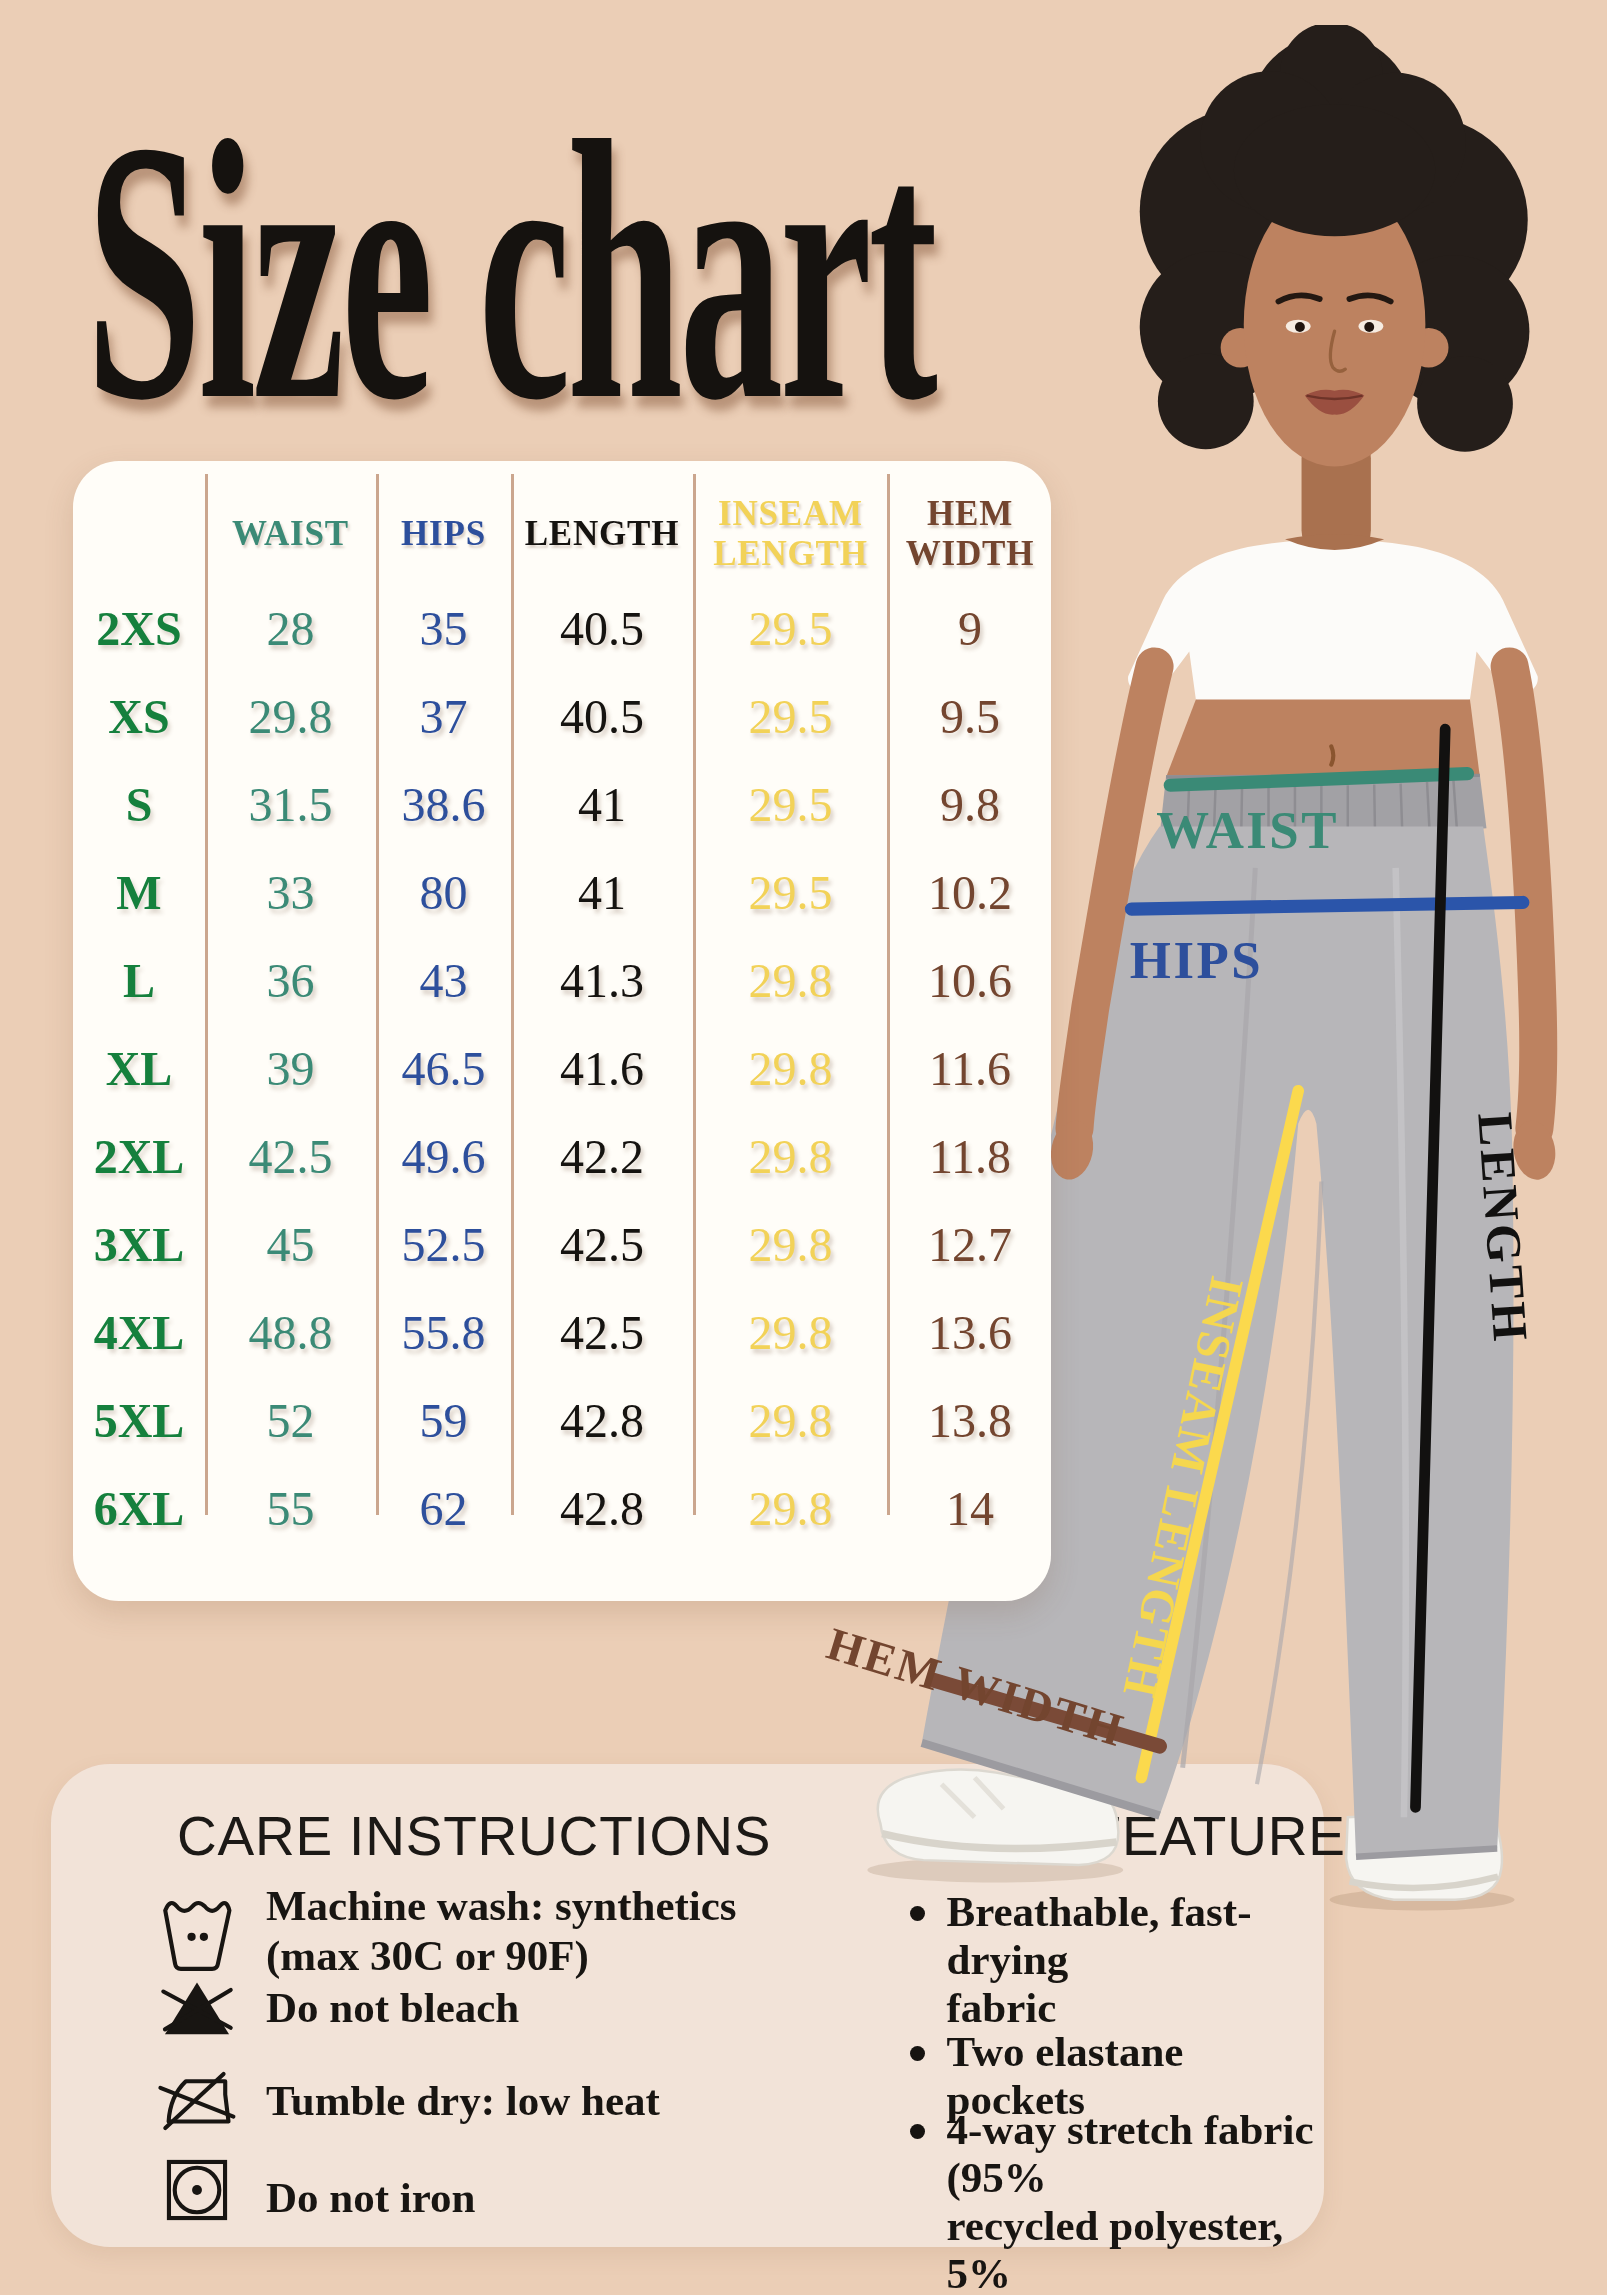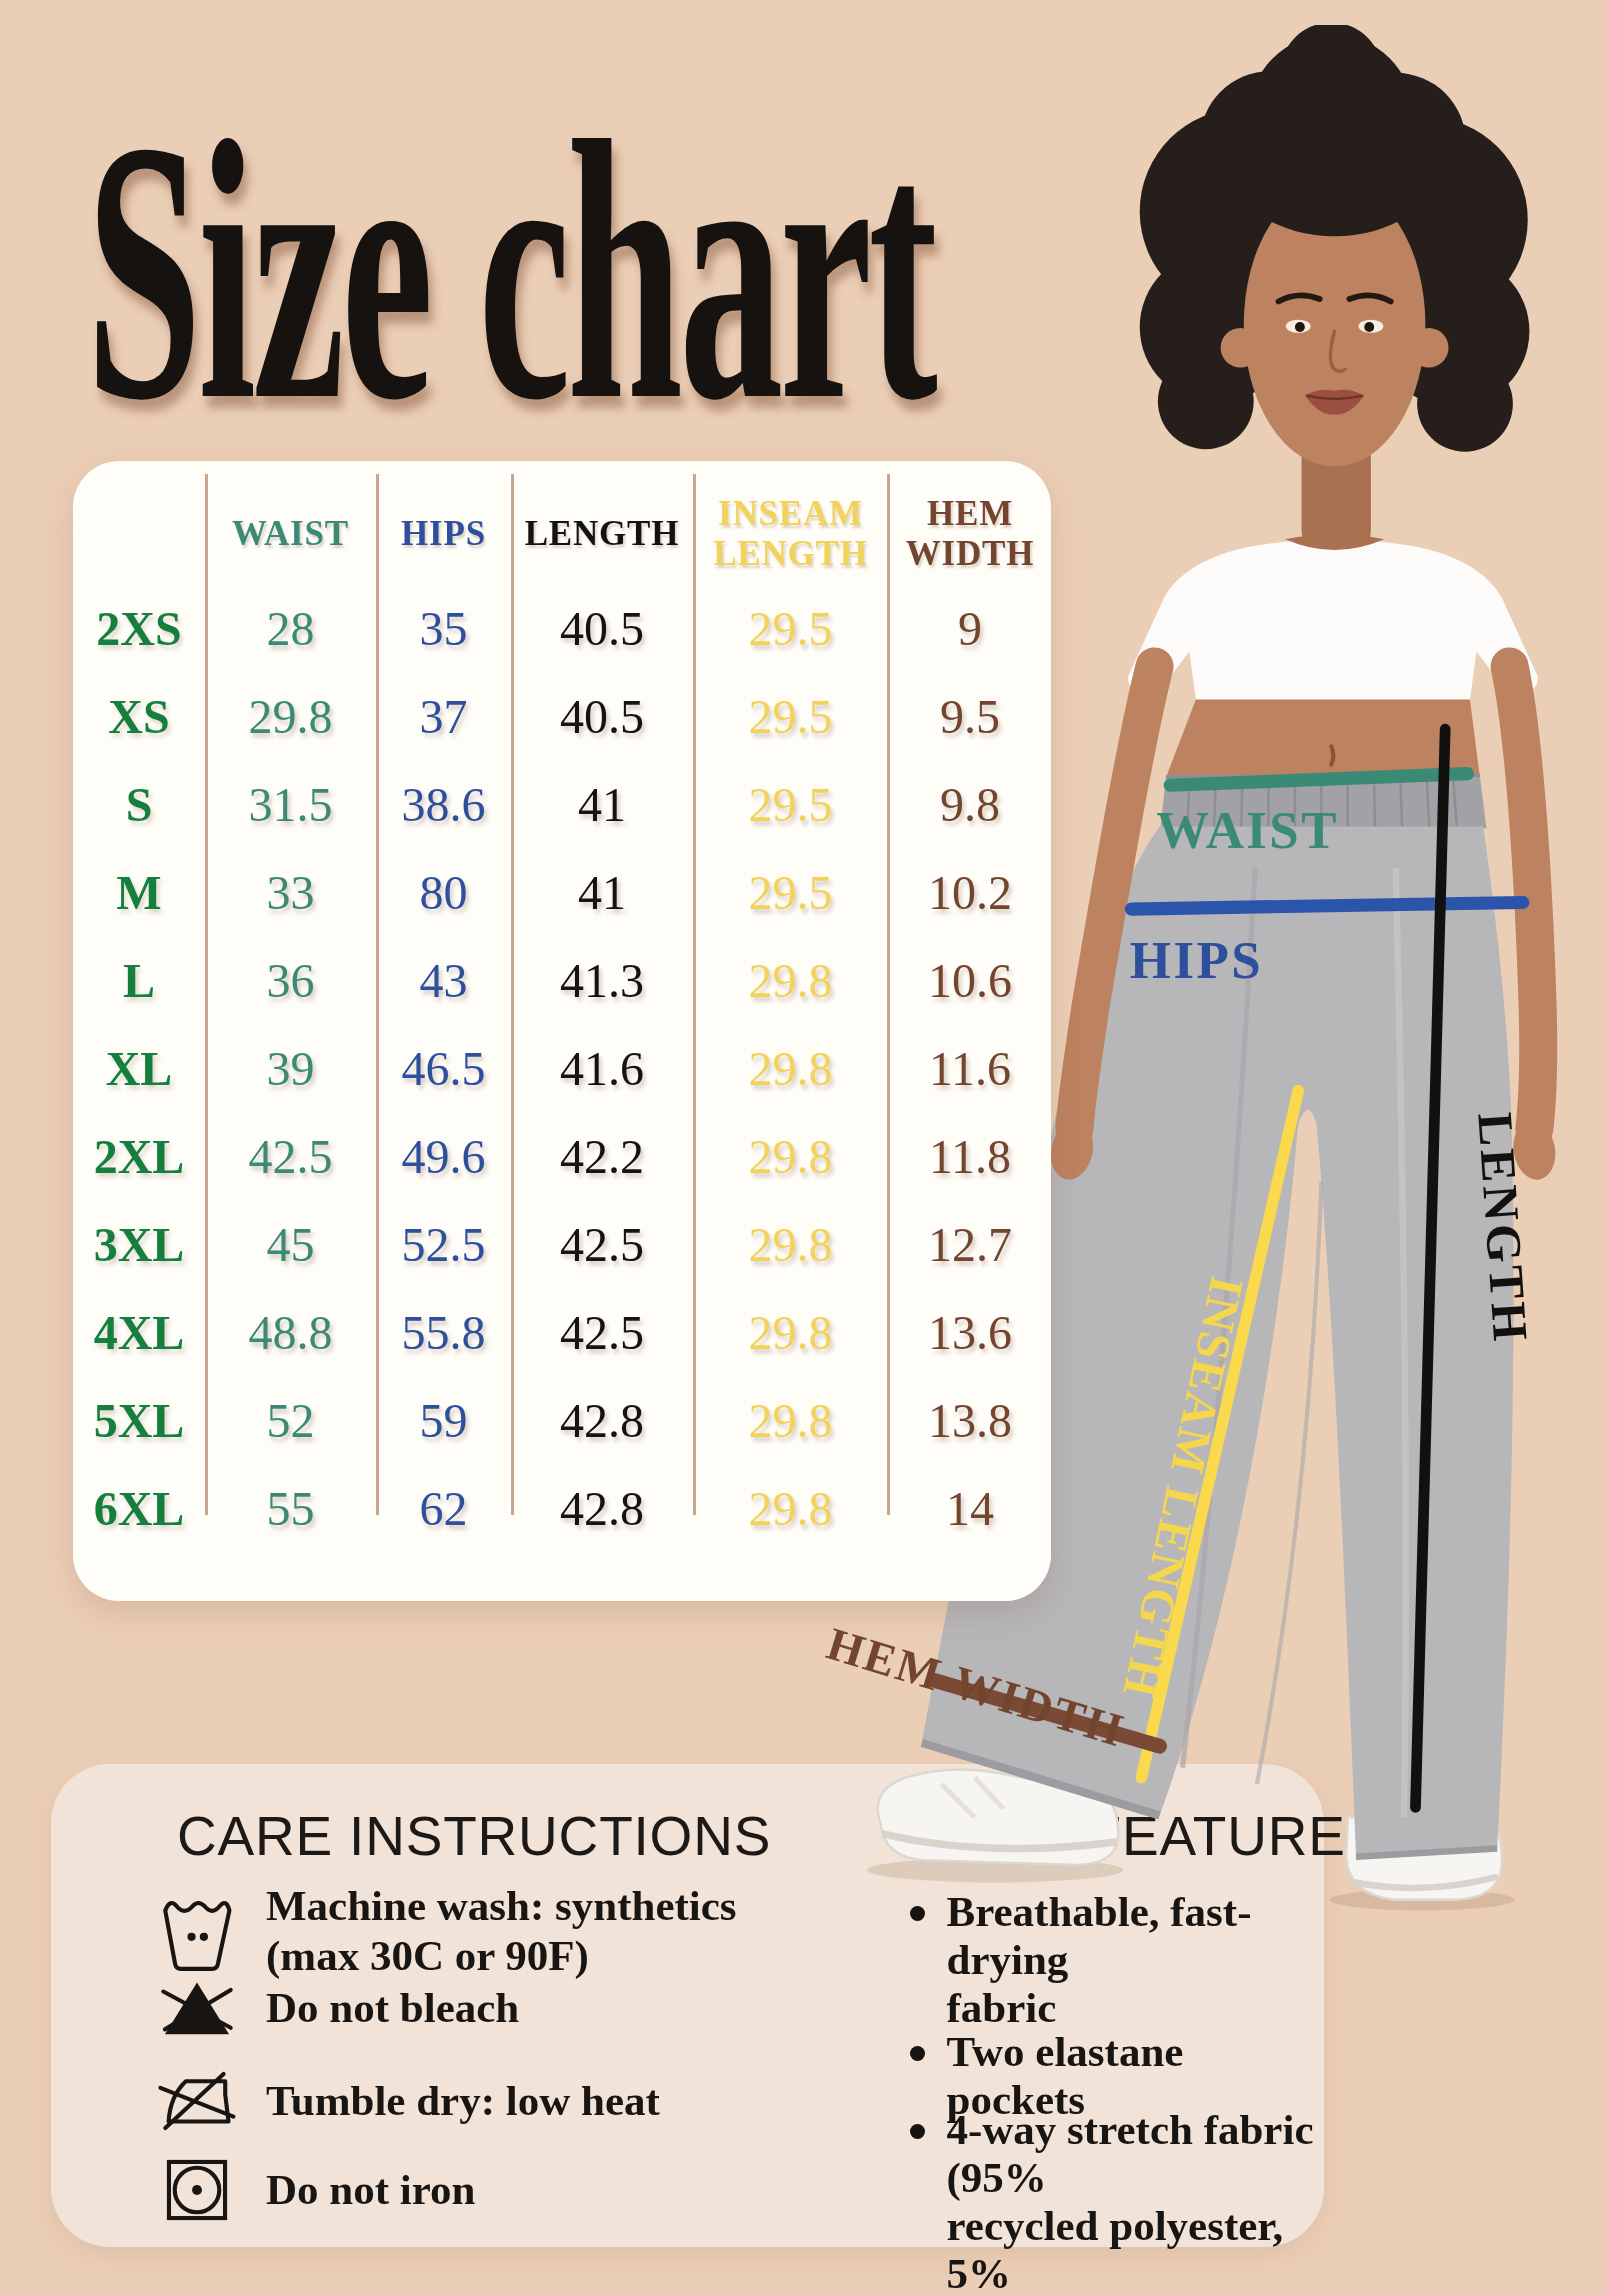--- a/index.html
+++ b/index.html
@@ -104,21 +104,21 @@
   <div class="care-row" style="top:305px;">
     <div class="care-icon-box">
       <svg width="81" height="64" viewBox="0 0 98 78">
         <path d="M36,15 L84,15 L84,31 L88,64 L15,64 Q17,33 36,15 Z" fill="none" stroke="#181512" stroke-width="5" stroke-linejoin="round"></path>
         <path d="M5,23 L94,58 M82,6 L11,72" stroke="#181512" stroke-width="5" stroke-linecap="round"></path>
       </svg>
     </div>
     <div class="care-text">Tumble dry: low heat</div>
   </div>
 
-  <div class="care-row" style="top:393px;">
+  <div class="care-row" style="top:393px;align-items:flex-end;">
     <div class="care-icon-box">
       <svg width="66" height="66" viewBox="0 0 80 80">
         <rect x="6" y="6" width="68" height="68" fill="none" stroke="#181512" stroke-width="5"></rect>
         <circle cx="40" cy="40" r="27" fill="none" stroke="#181512" stroke-width="5"></circle>
         <circle cx="40" cy="40" r="6" fill="#181512"></circle>
       </svg>
     </div>
     <div class="care-text">Do not iron</div>
   </div>
 

